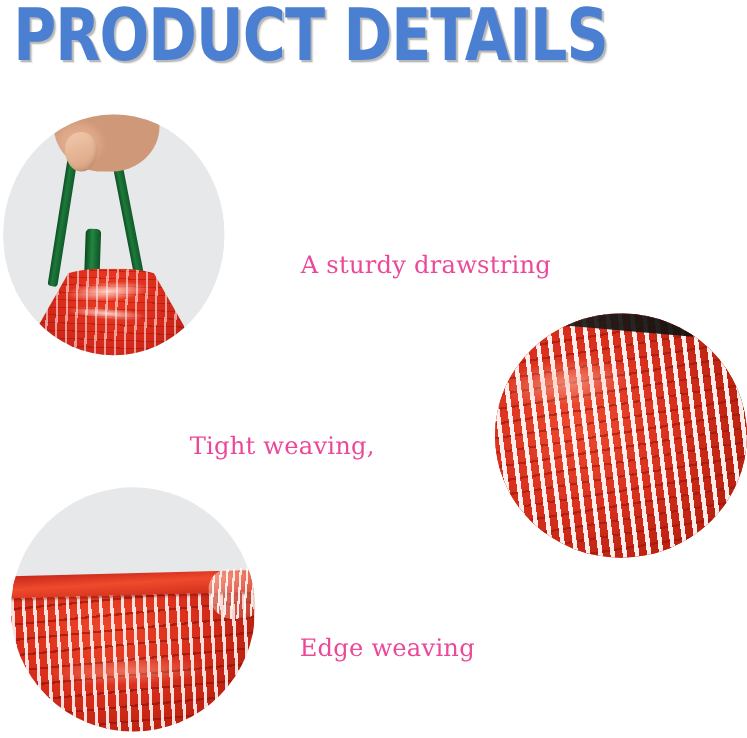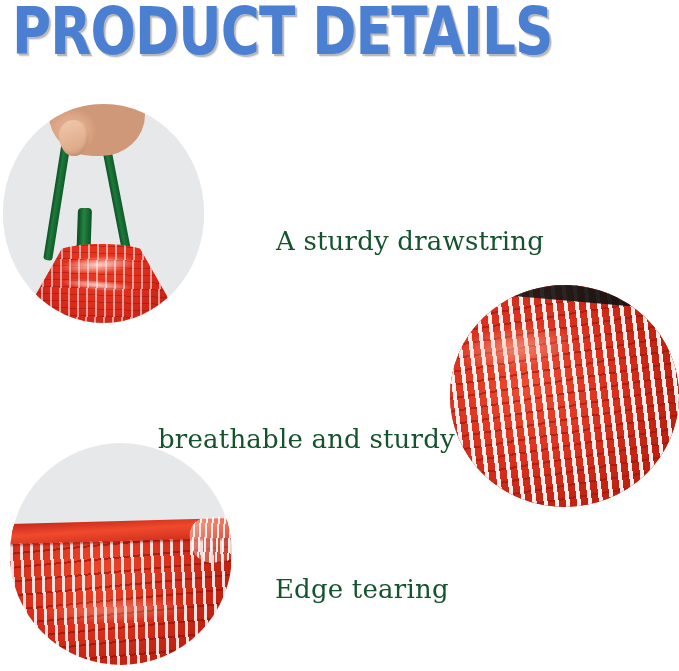--- a/index.html
+++ b/index.html
@@ -229,23 +229,23 @@
     left: 6px; top: 150px;
     width: 200px; height: 34px;
     background: radial-gradient(ellipse 100px 17px at 50% 50%, rgba(255,185,165,0.45), rgba(255,255,255,0) 75%);
     transform: rotate(-2deg);
   }
 
   
   .caption {
     position: absolute;
     font-family: "DejaVu Serif", "Liberation Serif", serif;
-    font-size: 26px;
+    font-size: 22px;
     line-height: 33px;
-    color: #14532d;
+    color: #ec4899;
     white-space: pre;
     font-style: normal;
     letter-spacing: 0.2px;
   }
   #caption-drawstring { left: 259px; top: 192px; }
   #caption-weaving    { left: 158px; top: 357px; }
   #caption-edge       { left: 258px; top: 540px; }
   .caption .line2 { display: block; }
   #caption-drawstring .line2 { padding-left: 8px; }
 </style>
@@ -279,18 +279,18 @@
   <div class="p3-seal"></div>
   <div class="p3-frayed"></div>
   <div class="p3-gloss"></div>
 </div>
 
 <div class="caption" id="caption-drawstring">
   <span class="line1">A sturdy drawstring</span>
 </div>
 
 <div class="caption" id="caption-weaving">
-  <span class="line2">breathable and sturdy</span>
+  <span class="line1">Tight weaving,</span>
 </div>
 
 <div class="caption" id="caption-edge">
-  <span class="line1">Edge tearing</span>
+  <span class="line1">Edge weaving</span>
 </div>
 
 </body></html>

